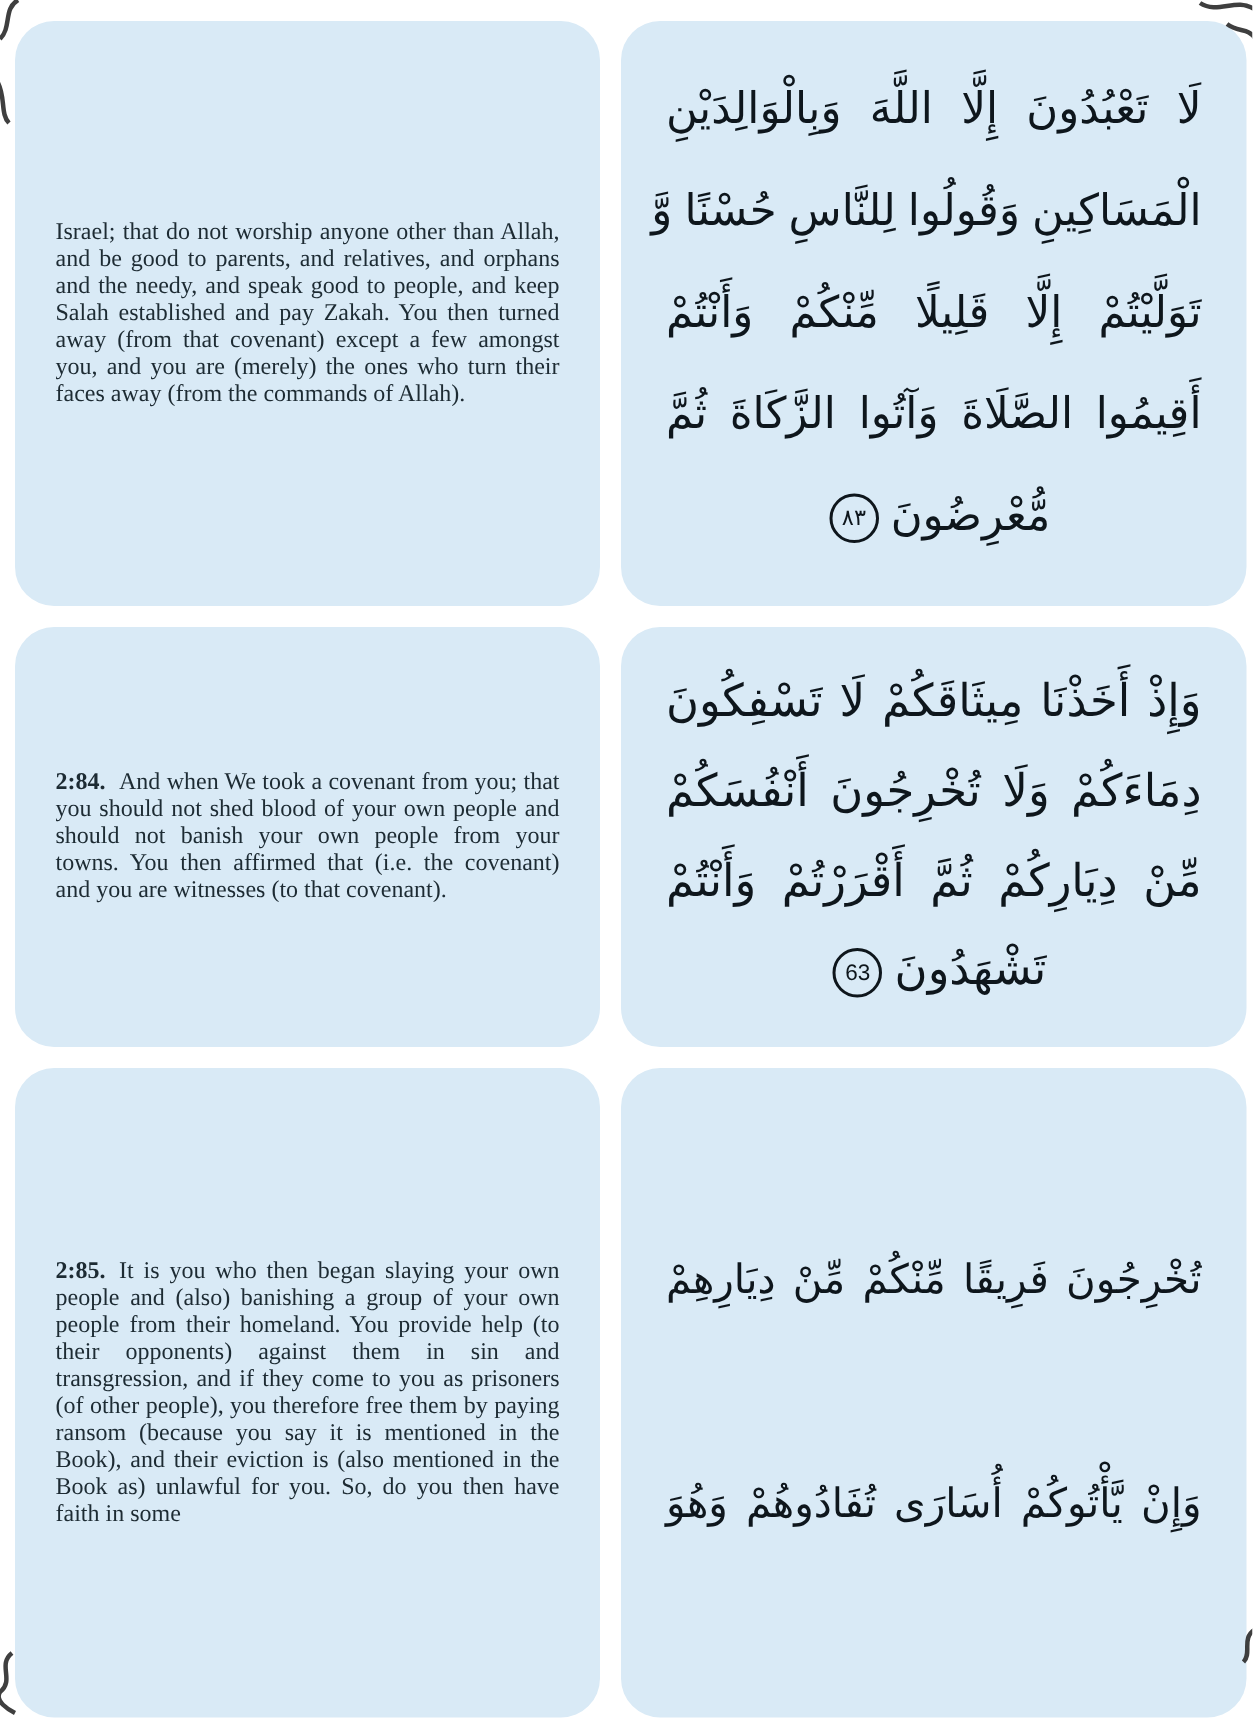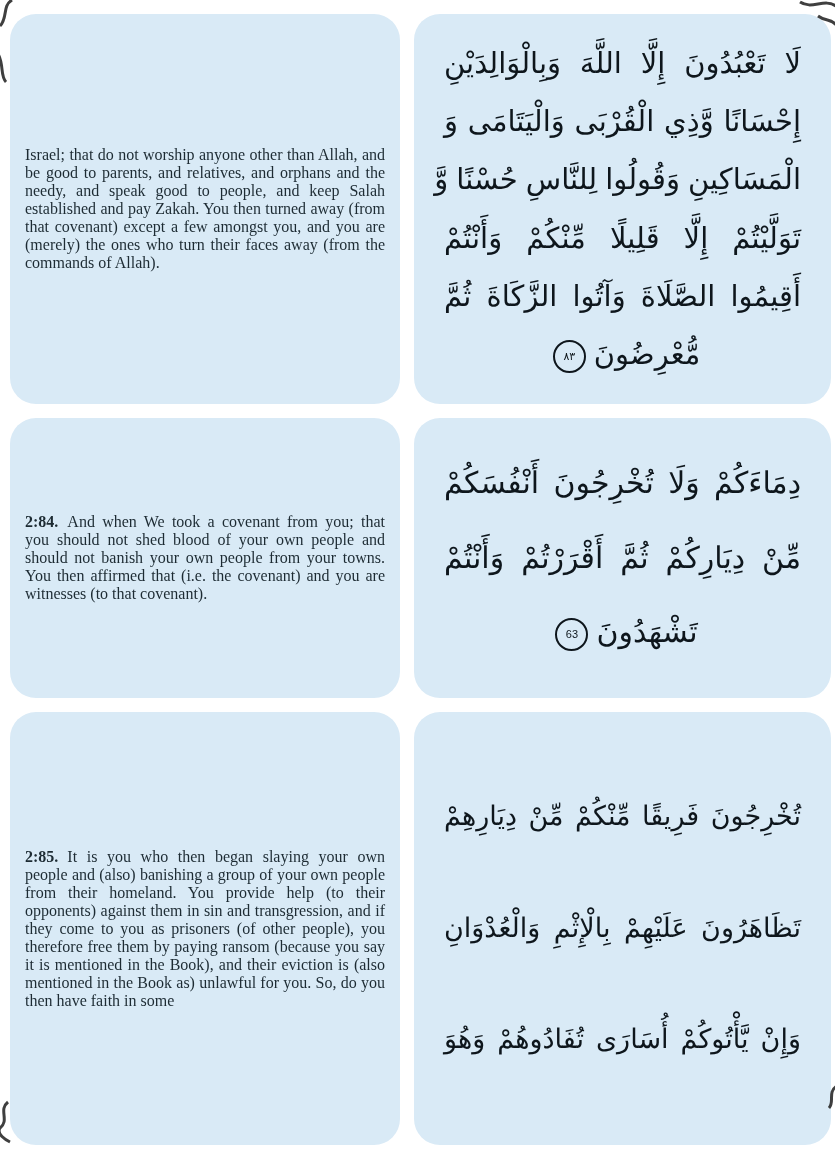--- a/index.html
+++ b/index.html
@@ -17,21 +17,21 @@
   }
   .card{
     background:var(--card,#d9eaf6);
     border-radius:26px;
     box-sizing:border-box;
     overflow:hidden;
   }
   
   .card-en{
     display:flex;align-items:center;
-    padding:24px 15px;
+    padding:24px 27px;
     font-family:"Liberation Serif",serif;
     color:var(--en-ink,#1d2b33);
   }
   .card-en p{
     margin:0;width:100%;
     text-align:justify;
   }
   .vref{font-weight:bold;margin-right:9px;}
   .vref:empty{margin:0;}
   
@@ -50,21 +50,21 @@
   }
   .row1 .ar-line{font-size:29px;}
   .row2 .ar-line{font-size:30px;}
   .row3 .ar-line{font-size:27px;}
   .ar-line--end{text-align-last:center;white-space:normal;}
   .row3 .ar-line--end{text-align-last:justify;}
   .ayah-marker{
     display:inline-flex;align-items:center;justify-content:center;
     width:33px;height:33px;
     border:2.5px solid currentColor;border-radius:50%;
-    font-size:11px;line-height:1;
+    font-size:15px;line-height:1;
     vertical-align:middle;
     margin:4px 8px;
     box-sizing:border-box;
   }
   .waqf{
     font-size:16px;
     vertical-align:super;
     margin-right:6px;
   }
   
@@ -73,46 +73,45 @@
 </head>
 <body>
 
 <div class="page">
 
   <section class="card card-en row1">
     <p><b class="vref"></b><span>Israel; that do not worship anyone other than Allah, and be good to parents, and relatives, and orphans and the needy, and speak good to people, and keep Salah established and pay Zakah. You then turned away (from that covenant) except a few amongst you, and you are (merely) the ones who turn their faces away (from the commands of Allah).</span></p>
   </section>
   <section class="card card-ar row1" lang="ar" dir="rtl">
     <div class="ar-line">لَا تَعْبُدُونَ إِلَّا اللَّهَ وَبِالْوَالِدَيْنِ</div>
-    <div class="ar-line">إِحْسَانًا وَّذِي الْقُرْبَى وَالْيَتَامَى وَ</div>
     <div class="ar-line">الْمَسَاكِينِ وَقُولُوا لِلنَّاسِ حُسْنًا وَّ</div>
     <div class="ar-line">تَوَلَّيْتُمْ إِلَّا قَلِيلًا مِّنْكُمْ وَأَنْتُمْ</div>
     <div class="ar-line">أَقِيمُوا الصَّلَاةَ وَآتُوا الزَّكَاةَ ثُمَّ</div>
     <div class="ar-line ar-line--end">
       <span>مُّعْرِضُونَ</span><span class="ayah-marker">٨٣</span>
     </div>
   </section>
 
   <section class="card card-en row2">
     <p><b class="vref">2:84.</b><span>And when We took a covenant from you; that you should not shed blood of your own people and should not banish your own people from your towns. You then affirmed that (i.e. the covenant) and you are witnesses (to that covenant).</span></p>
   </section>
   <section class="card card-ar row2" lang="ar" dir="rtl">
+    <div class="ar-line">وَإِذْ أَخَذْنَا مِيثَاقَكُمْ لَا تَسْفِكُونَ</div>
     <div class="ar-line">دِمَاءَكُمْ وَلَا تُخْرِجُونَ أَنْفُسَكُمْ</div>
     <div class="ar-line">مِّنْ دِيَارِكُمْ ثُمَّ أَقْرَرْتُمْ وَأَنْتُمْ</div>
     <div class="ar-line ar-line--end">
       <span>تَشْهَدُونَ</span><span class="ayah-marker">63</span>
     </div>
   </section>
 
   <section class="card card-en row3">
     <p><b class="vref">2:85.</b><span>It is you who then began slaying your own people and (also) banishing a group of your own people from their homeland. You provide help (to their opponents) against them in sin and transgression, and if they come to you as prisoners (of other people), you therefore free them by paying ransom (because you say it is mentioned in the Book), and their eviction is (also mentioned in the Book as) unlawful for you. So, do you then have faith in some</span></p>
   </section>
   <section class="card card-ar row3" lang="ar" dir="rtl">
     <div class="ar-line">تُخْرِجُونَ فَرِيقًا مِّنْكُمْ مِّنْ دِيَارِهِمْ</div>
-    <div class="ar-line">تَظَاهَرُونَ عَلَيْهِمْ بِالْإِثْمِ وَالْعُدْوَانِ</div>
     <div class="ar-line">وَإِنْ يَّأْتُوكُمْ أُسَارَى تُفَادُوهُمْ وَهُوَ</div>
   </section>
 
   <svg class="artifact" style="left:-2px;top:-2px" width="26" height="30" viewBox="0 0 26 30">
       <path d="M2 28 C 10 20, 4 8, 14 2" fill="none" stroke="#2b2b2b" stroke-width="3"></path>
     </svg>
   <svg class="artifact" style="right:-3px;top:-4px" width="40" height="34" viewBox="0 0 40 34">
       <path d="M2 6 C 14 14, 26 2, 38 10 M20 20 C 28 26, 34 22, 39 30" fill="none" stroke="#2b2b2b" stroke-width="3"></path>
     </svg>
   <svg class="artifact" style="left:-4px;top:52px" width="12" height="32" viewBox="0 0 12 32">

